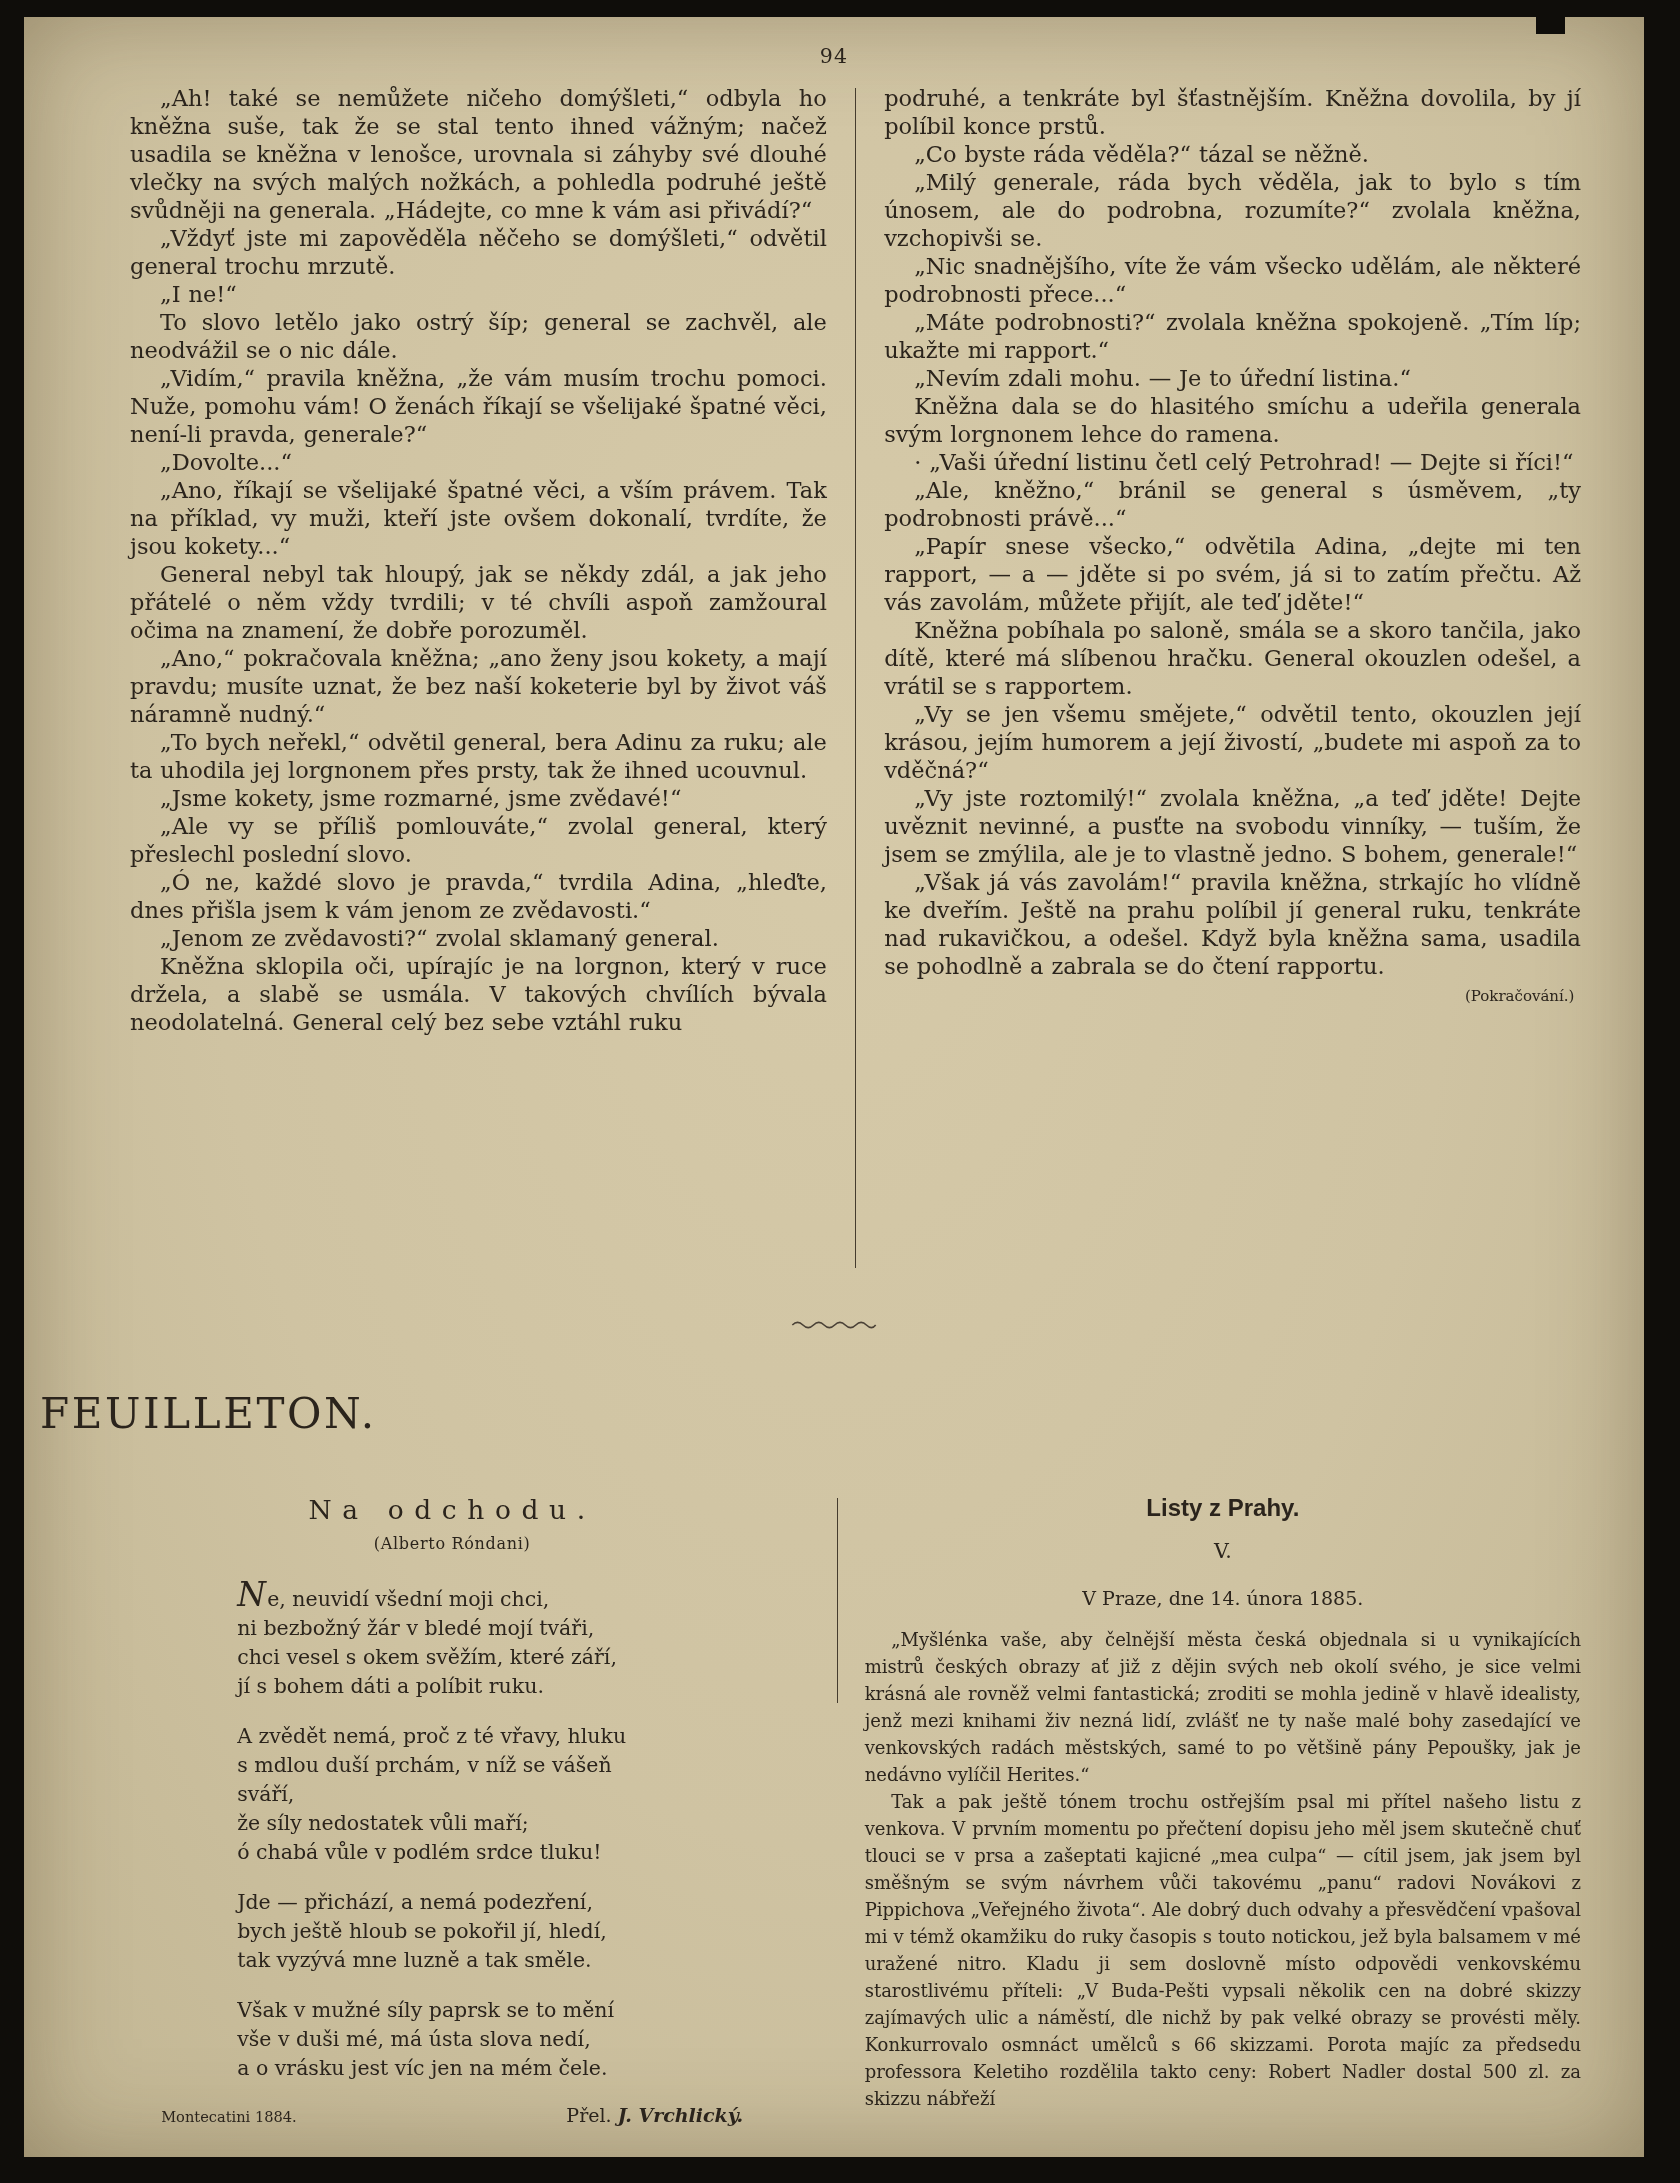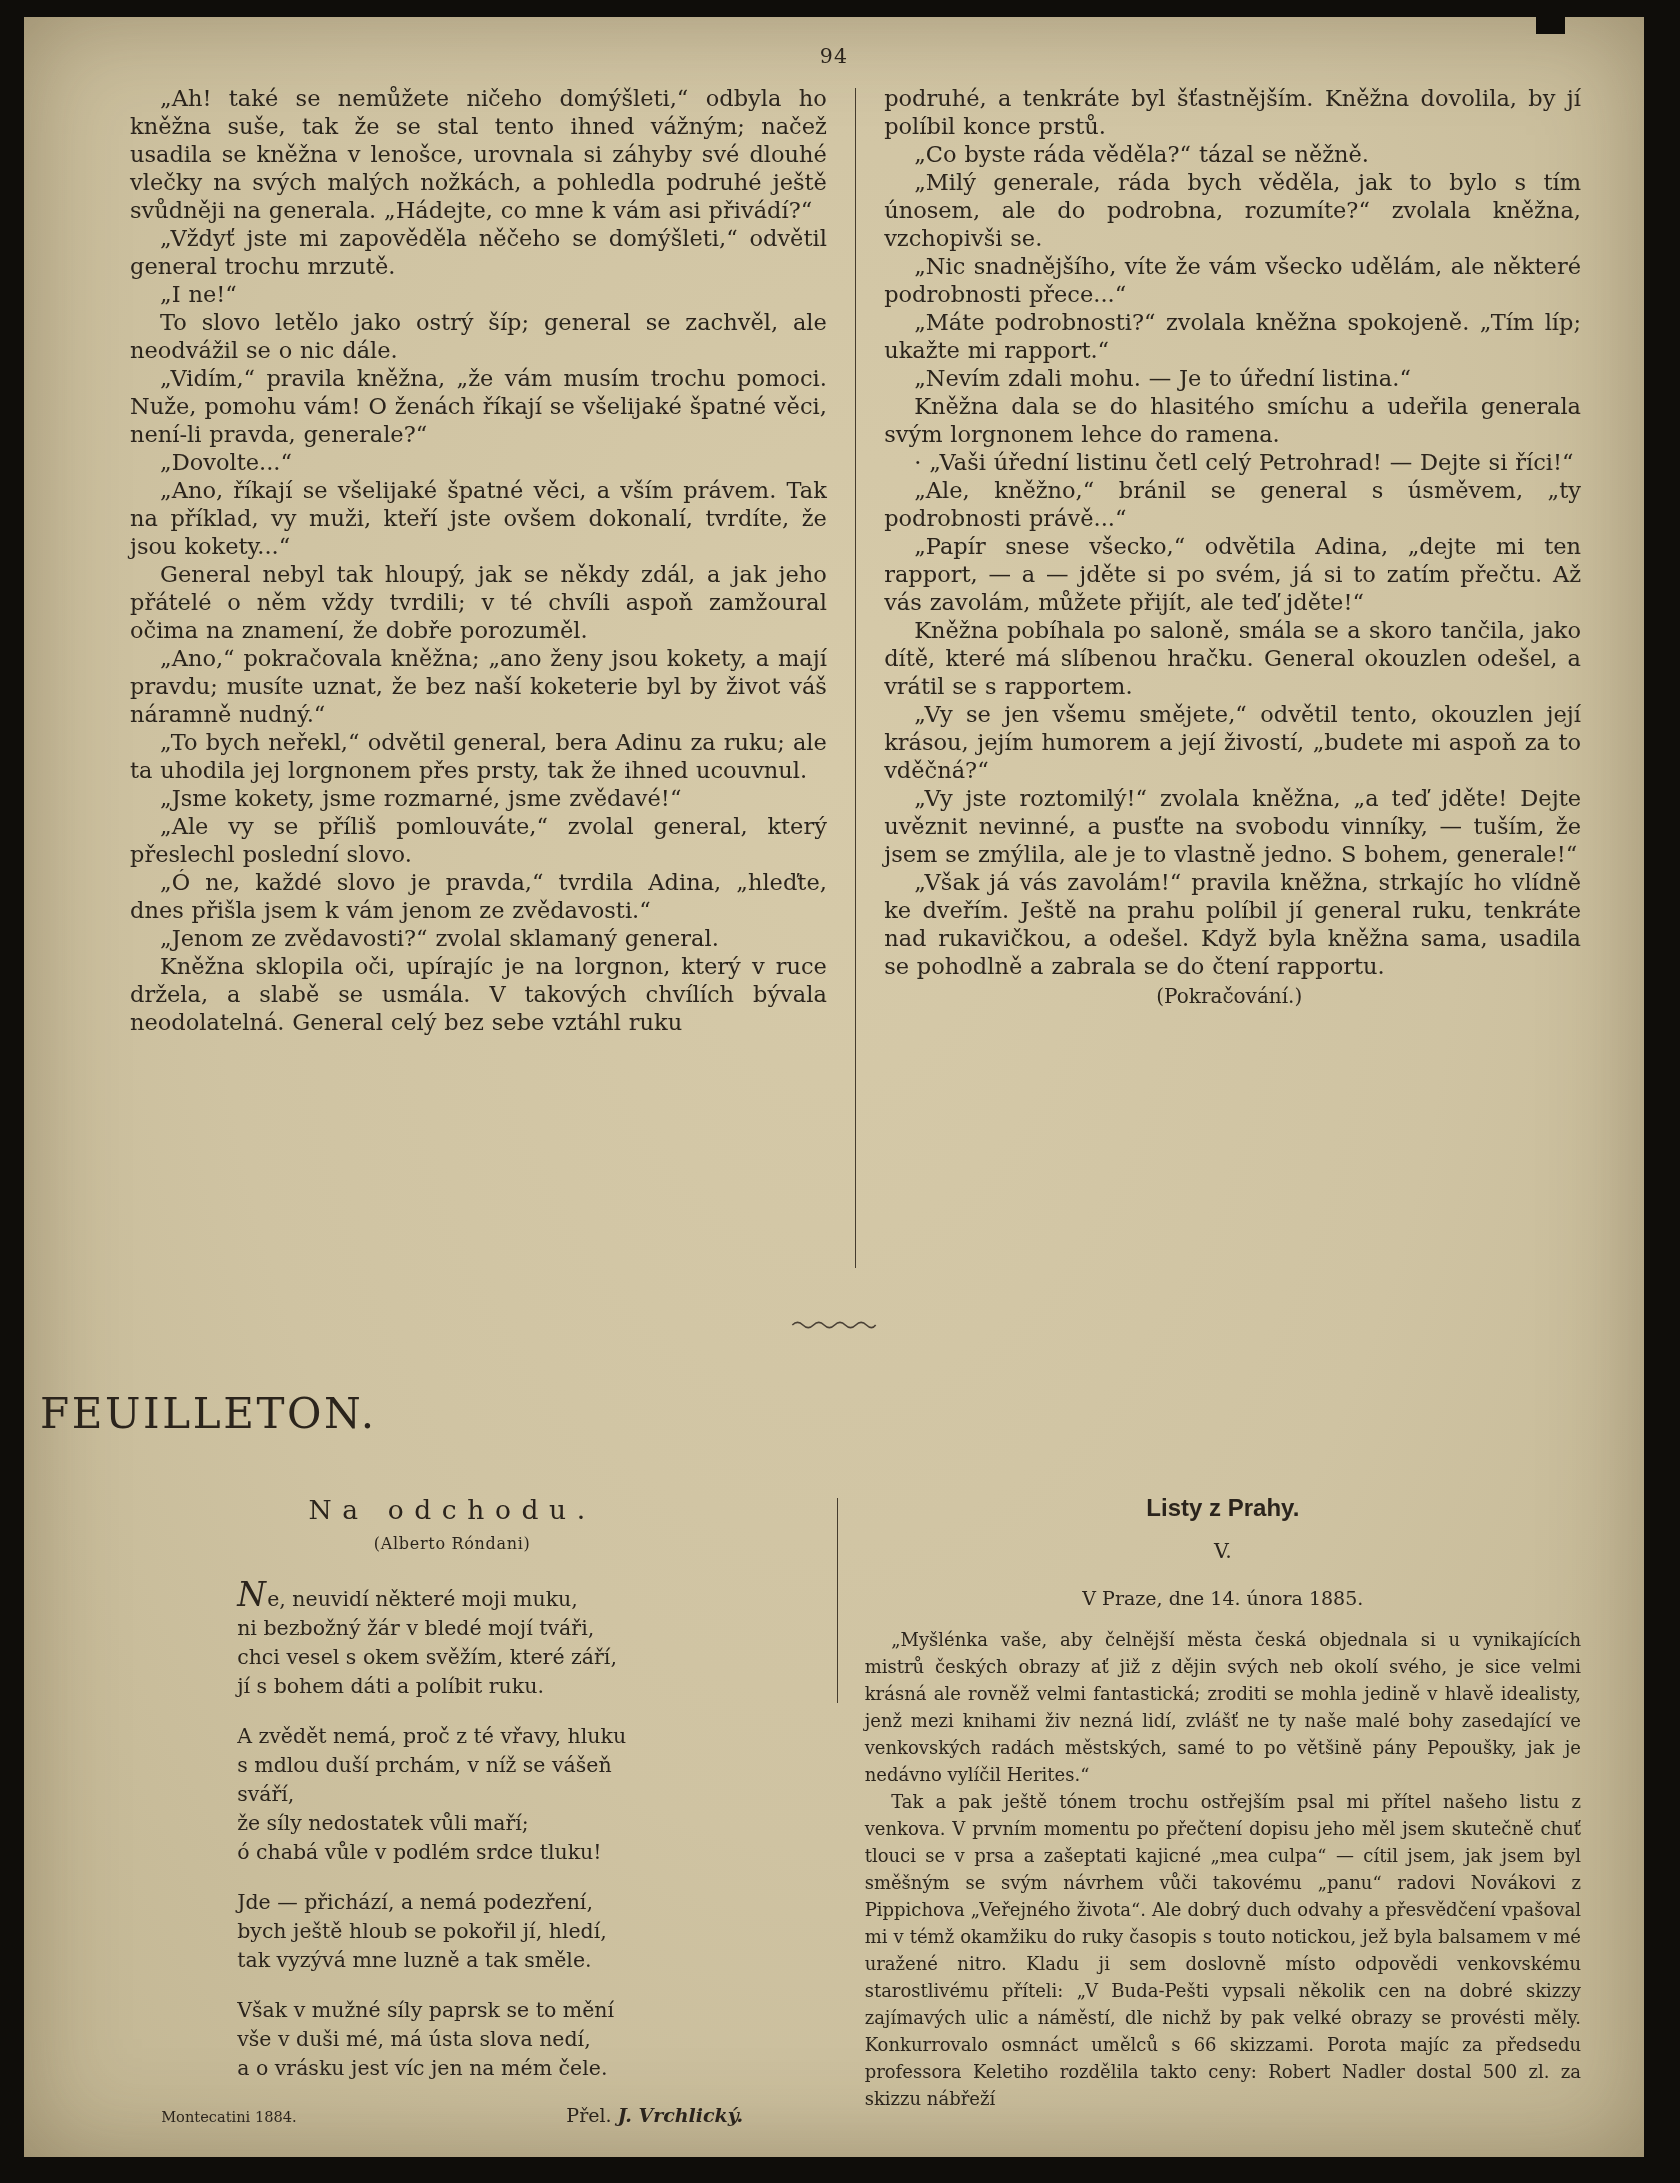--- a/index.html
+++ b/index.html
@@ -41,22 +41,22 @@
     word-spacing: 0.7px;
   }
   .col-divider {
     width: 1.3px;
     background: #453c2e;
     margin: 4px 28px 33px 28px;
   }
   .para { margin: 0; text-align: justify; text-indent: 30px; }
   .para.noindent { text-indent: 0; }
   .continuation {
-    text-align: center;
-    font-size: 20px;
+    text-align: right;
+    font-size: 15px;
     padding-right: 6.6px;
     margin-top: 2.6px;
   }
   
   .squiggle-wrap { text-align: center; margin-top: 18.5px; height: 13.2px; }
   
   .feuilleton-title {
     margin: 57px 0 0 16px;
     font-size: 42px;
     font-weight: normal;
@@ -186,21 +186,21 @@
   <h1 class="feuilleton-title">FEUILLETON.</h1>
 
   <div class="bottom-section">
 
     <div class="sub">
       <h2 class="poem-title">Na odchodu.</h2>
       <div class="poem-author">(Alberto Róndani)</div>
 
       <div class="poem">
         <div class="stanza first">
-          <div class="poem-line">Ne, neuvidí některé moji muku,</div>
+          <div class="poem-line">Ne, neuvidí všední moji chci,</div>
           <div class="poem-line">ni bezbožný žár v bledé mojí tváři,</div>
           <div class="poem-line">chci vesel s okem svěžím, které září,</div>
           <div class="poem-line">jí s bohem dáti a políbit ruku.</div>
         </div>
         <div class="stanza">
           <div class="poem-line">A zvědět nemá, proč z té vřavy, hluku</div>
           <div class="poem-line">s mdlou duší prchám, v níž se vášeň sváří,</div>
           <div class="poem-line">že síly nedostatek vůli maří;</div>
           <div class="poem-line">ó chabá vůle v podlém srdce tluku!</div>
         </div>

